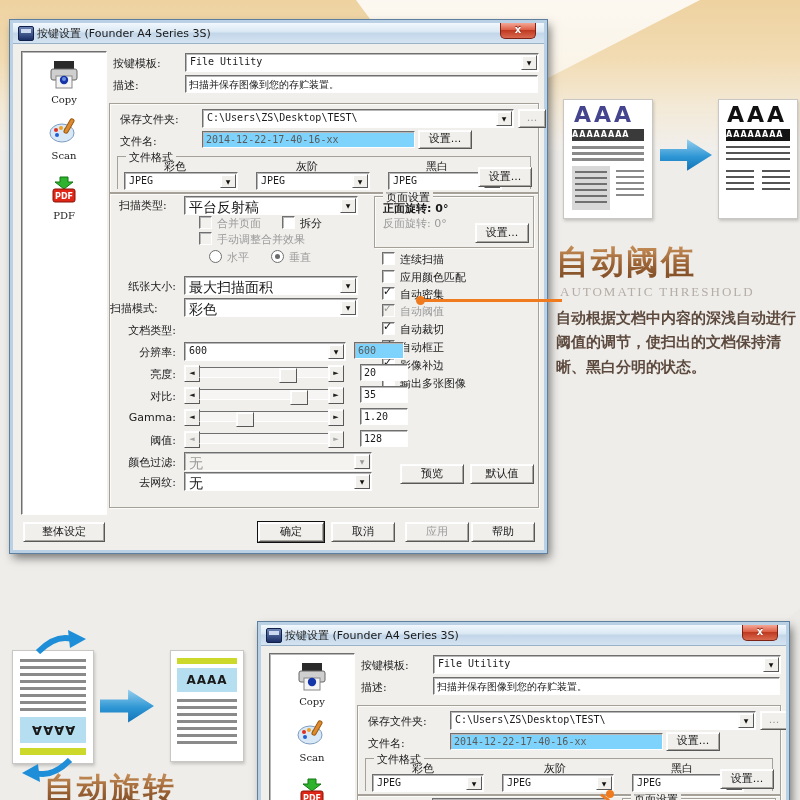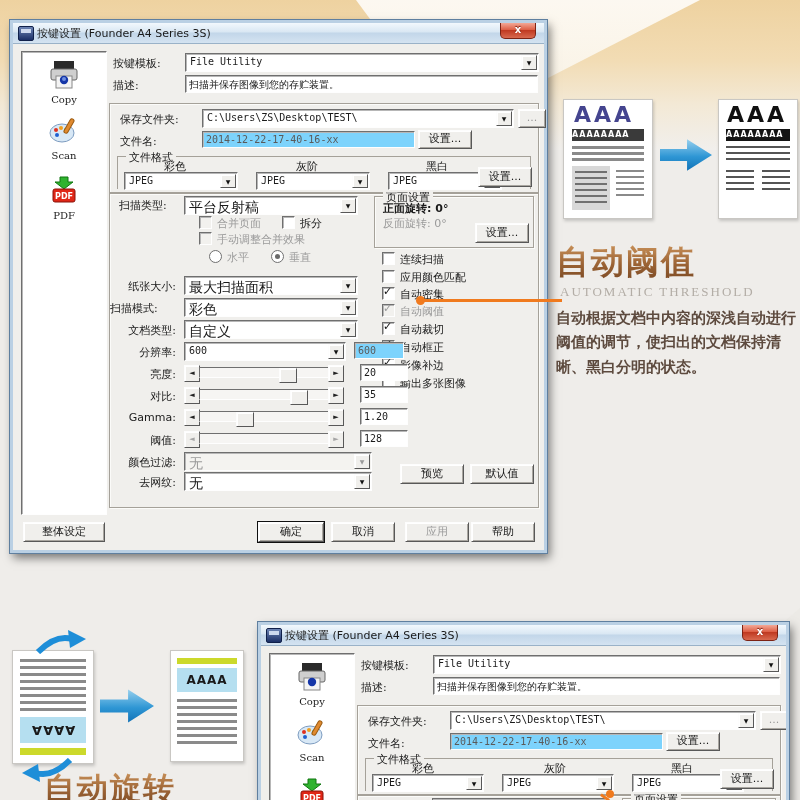--- a/index.html
+++ b/index.html
@@ -247,24 +247,20 @@
     <div class="combo" style="left:74px;top:82px;width:172px;height:17px;">
       <span class="cvz">最大扫描面积</span>
       <span class="ca">▼</span>
     </div>
     <div class="lbl" style="left:0;top:107px;width:66px;">扫描模式:</div>
     <div class="combo" style="left:74px;top:104px;width:172px;height:17px;">
       <span class="cvz">彩色</span>
       <span class="ca">▼</span>
     </div>
     <div class="lbl" style="left:0;top:129px;width:66px;text-align:right;">文档类型:</div>
-    <div class="combo" style="left:74px;top:126px;width:172px;height:17px;">
-      <span class="cvz">自定义</span>
-      <span class="ca">▼</span>
-    </div>
     <div class="lbl" style="left:0;top:151px;width:66px;text-align:right;">分辨率:</div>
     <div class="combo" style="left:74px;top:148px;width:160px;height:17px;">
       <span class="cv mono">600</span>
       <span class="ca">▼</span>
     </div>
     <div class="field dis mono" style="left:244px;top:148px;width:42px;height:13px;">600</div>
 
     <div class="lbl" style="left:0;top:173px;width:66px;text-align:right;">亮度:</div>
     <div class="slider" style="left:74px;top:171px;width:160px;">
       <span class="sa" style="left:0;">◄</span>

